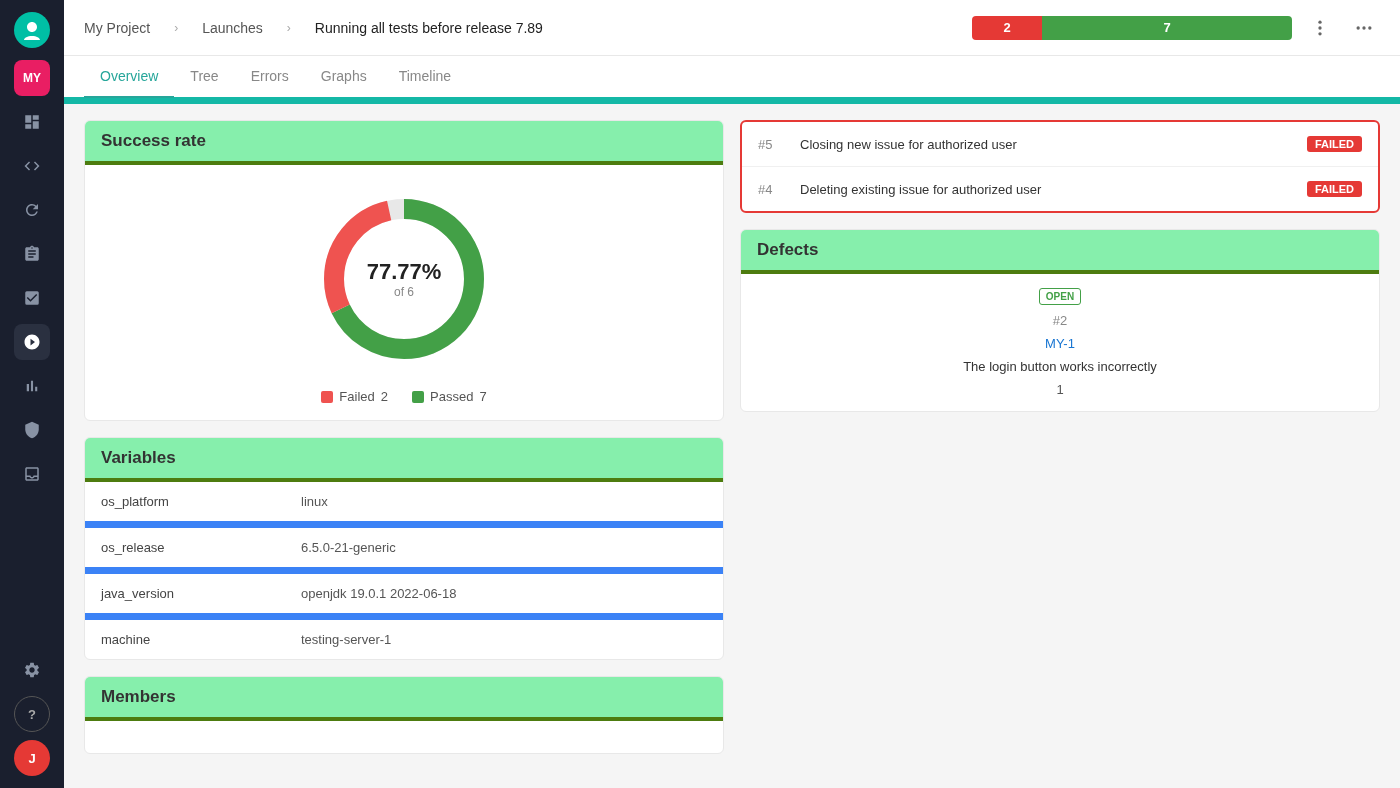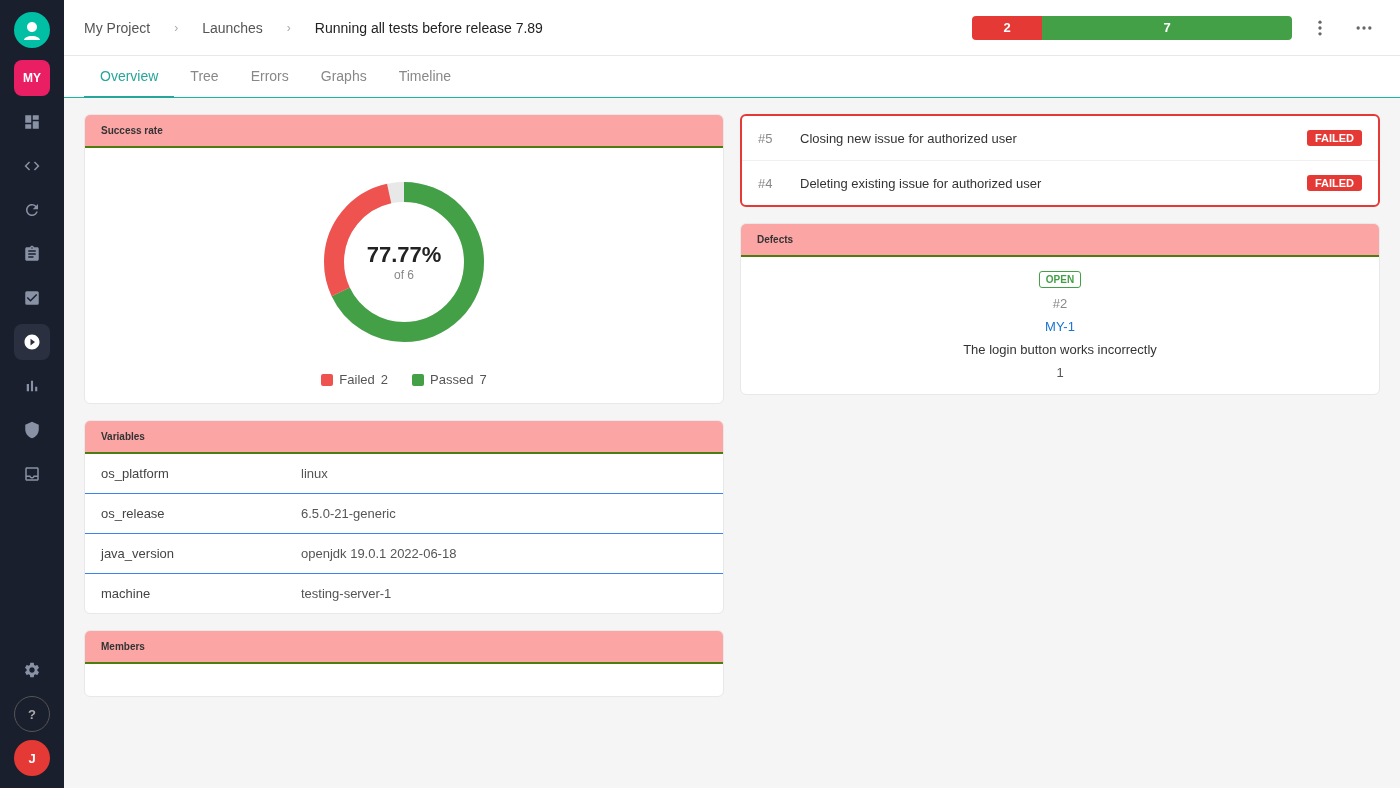--- a/index.html
+++ b/index.html
@@ -130,21 +130,21 @@
       align-items: center;
       justify-content: center;
       color: #666;
       cursor: pointer;
       font-size: 18px;
     }
 
     
     .tabs {
       background: #fff;
-      border-bottom: 1px solid #14b8a6;
+      border-bottom: 7px solid #14b8a6;
       padding: 0 20px;
       display: flex;
       gap: 0;
       flex-shrink: 0;
     }
     .tab {
       padding: 12px 16px;
       font-size: 14px;
       color: #888;
       cursor: pointer;
@@ -172,26 +172,26 @@
     .card {
       background: #fff;
       border-radius: 6px;
       border: 1px solid #e8e8e8;
       overflow: hidden;
     }
     .card.highlight {
       border: 2px solid #e53935;
     }
     .card-header {
-      background: #fca5a5;
+      background: #86efac;
       padding: 10px 16px;
-      font-size: 10px;
+      font-size: 17px;
       font-weight: 600;
       color: #333;
-      border-bottom: 2px solid #4d7c0f;
+      border-bottom: 4px solid #4d7c0f;
     }
 
     
     .success-rate-body {
       display: flex;
       flex-direction: column;
       align-items: center;
       padding: 24px 16px 16px;
     }
 
@@ -250,21 +250,21 @@
       font-weight: 700;
       padding: 2px 8px;
       border-radius: 3px;
     }
 
     
     .variables-body { padding: 0; }
     .var-row {
       display: grid;
       grid-template-columns: 200px 1fr;
-      border-bottom: 1px solid #3b82f6;
+      border-bottom: 7px solid #3b82f6;
       align-items: center;
     }
     .var-row:last-child { border-bottom: none; }
     .var-key {
       padding: 12px 16px;
       font-size: 13px;
       color: #444;
       font-weight: 500;
     }
     .var-val {

